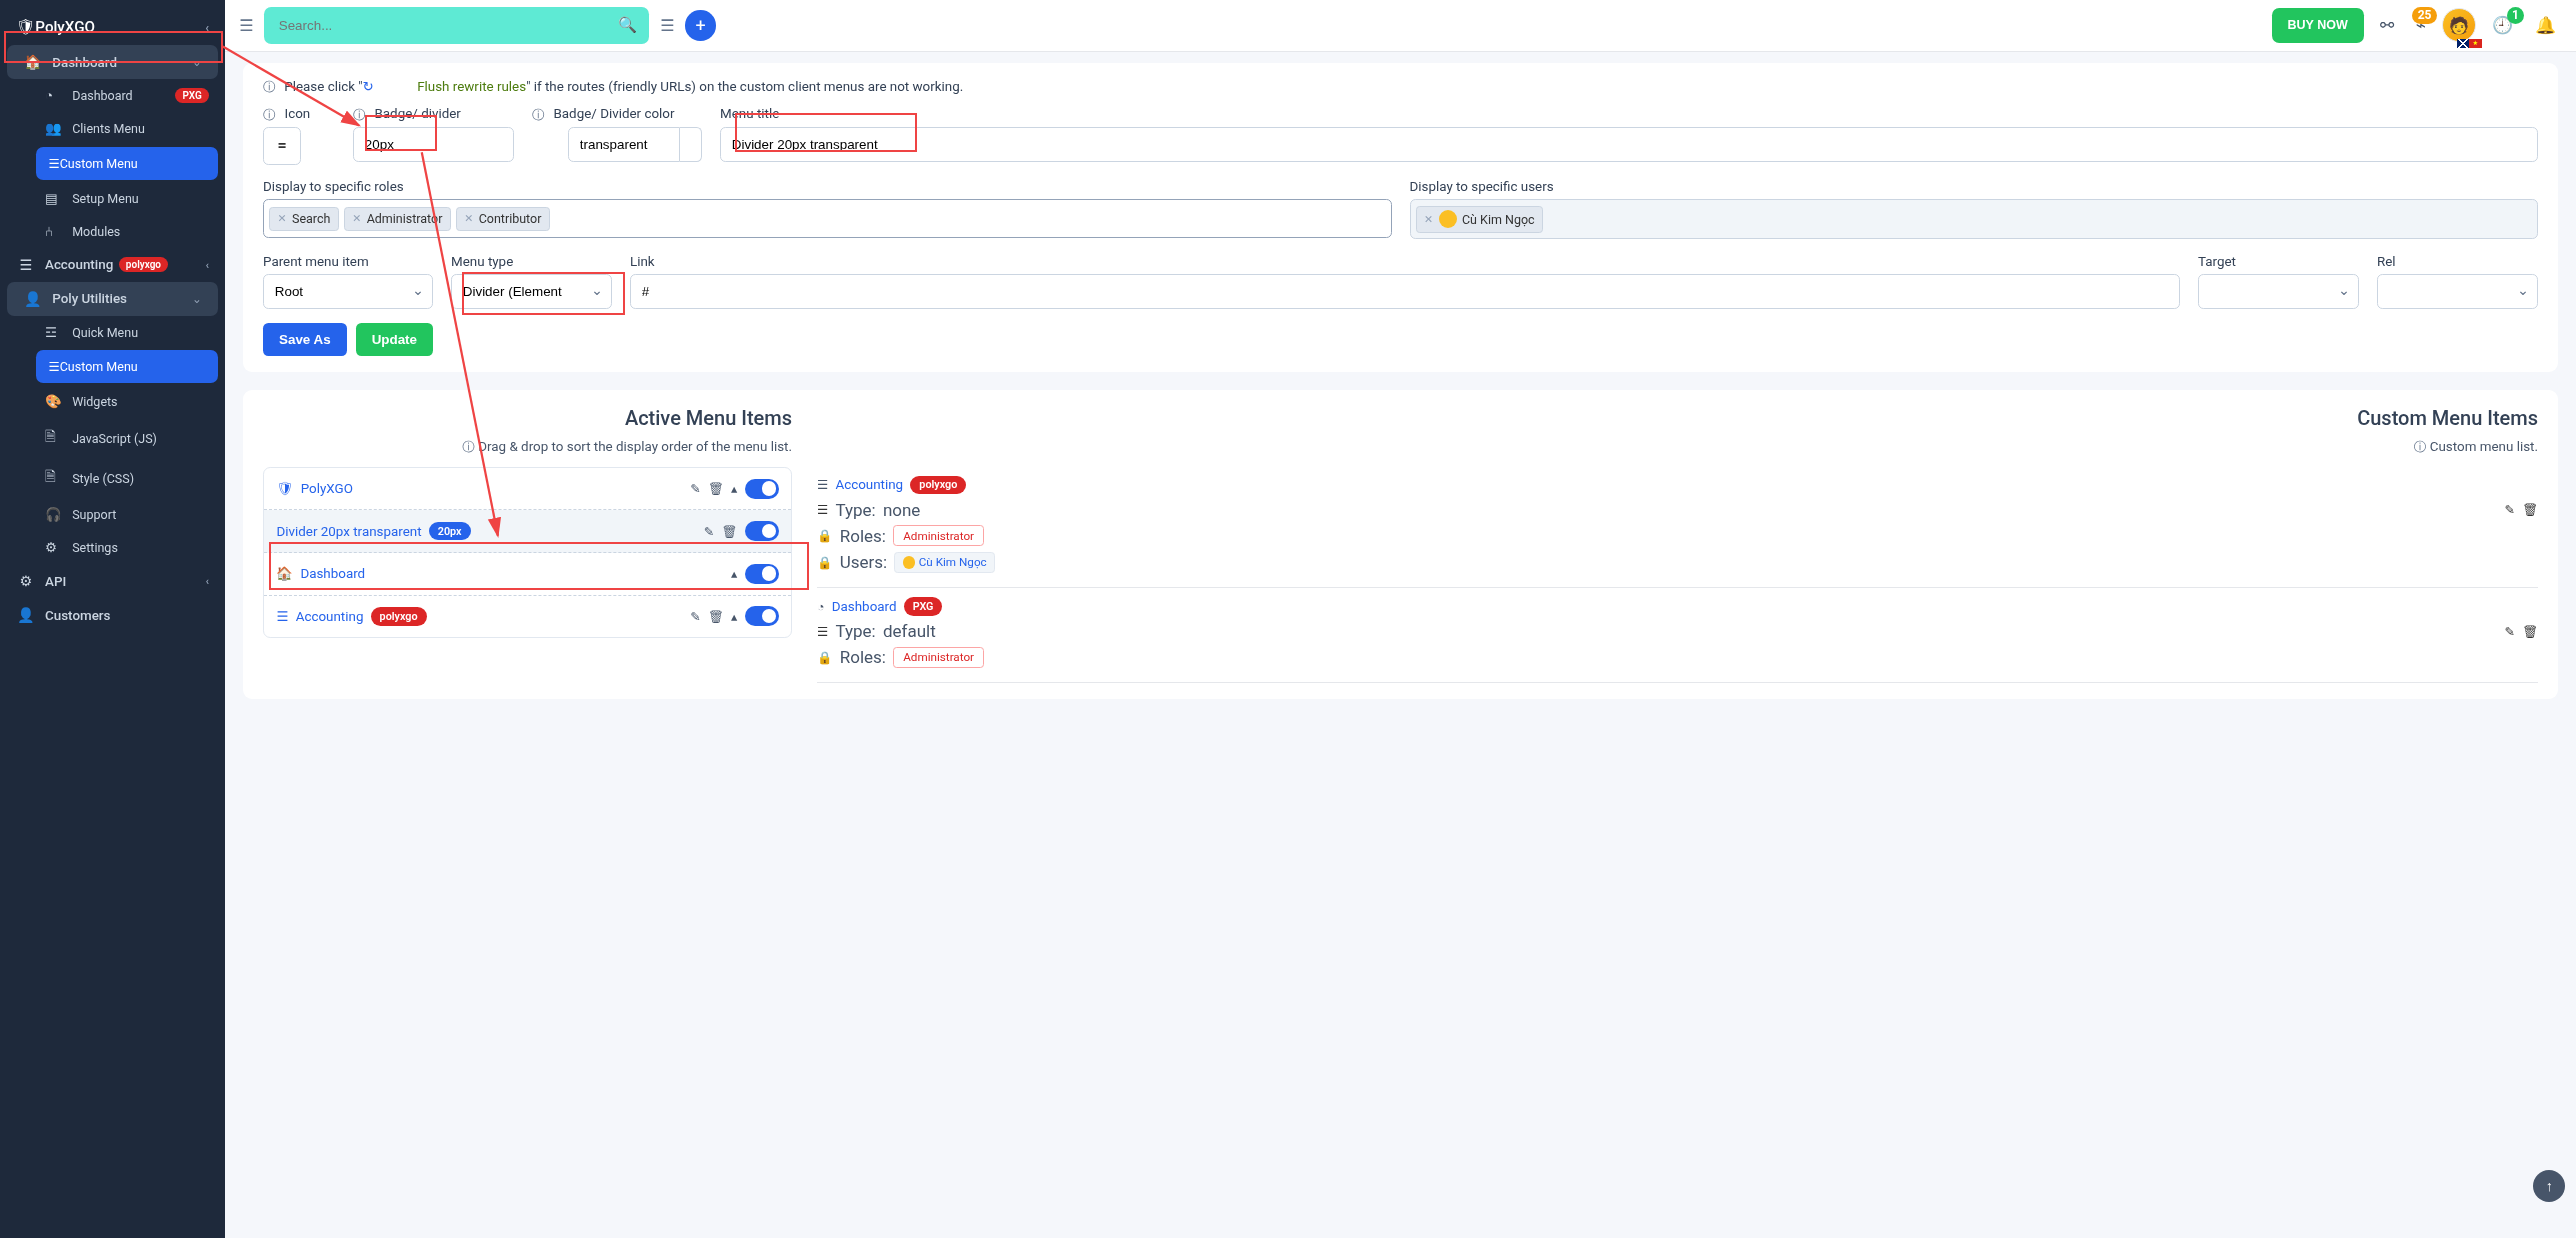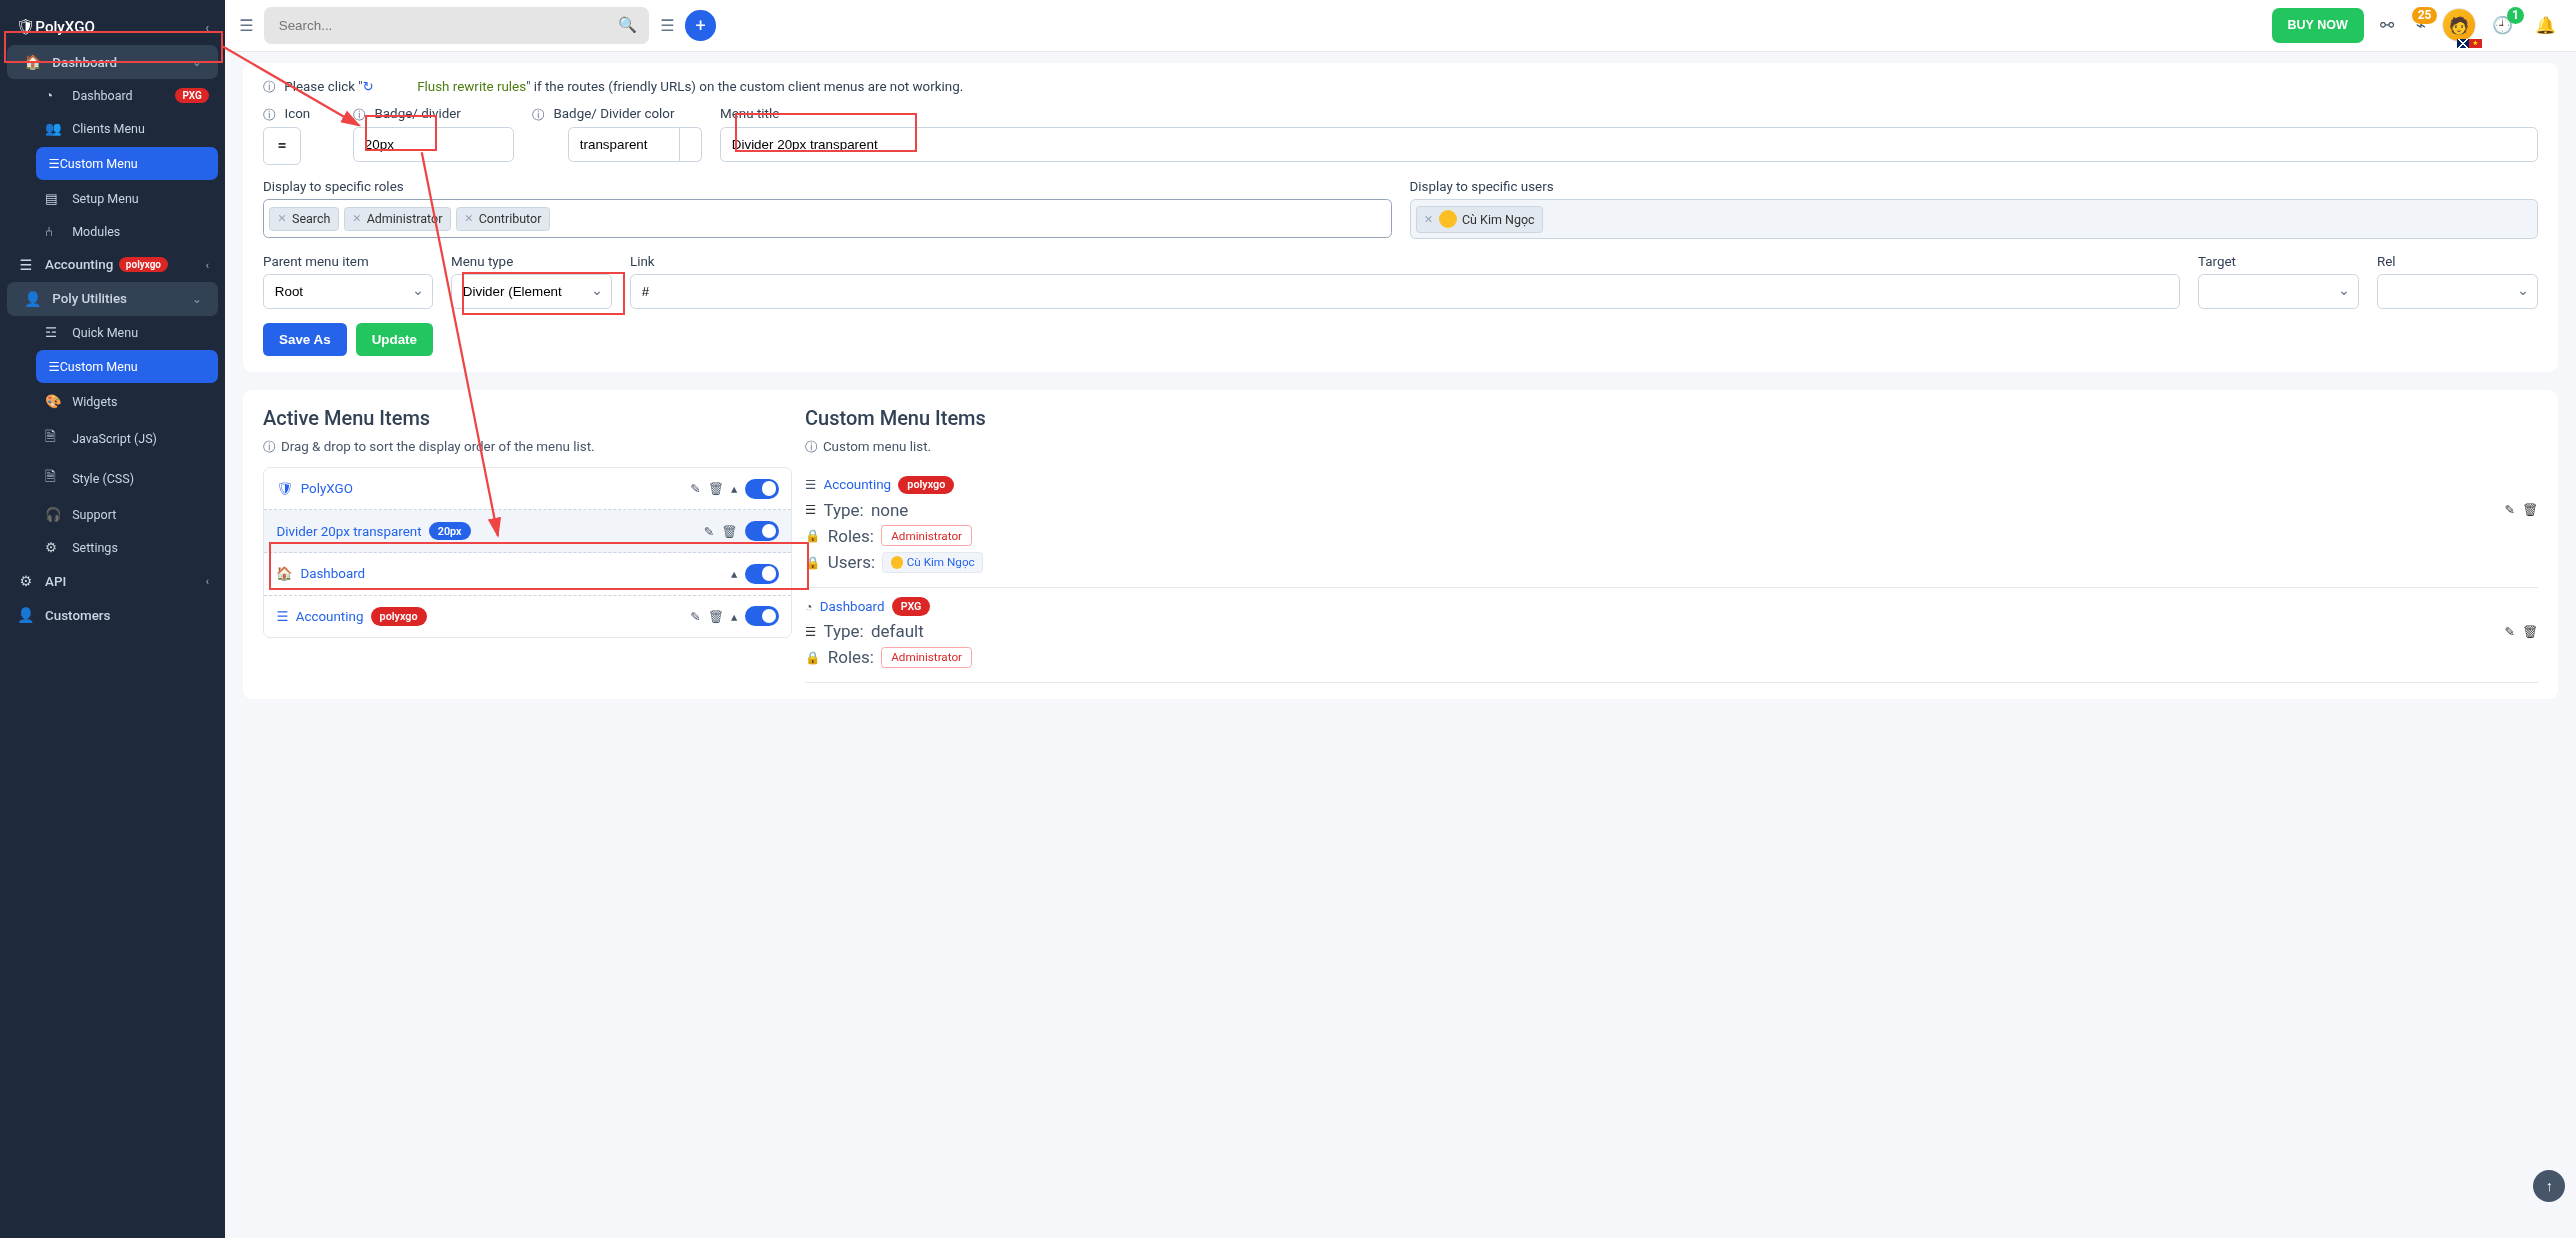--- a/index.html
+++ b/index.html
@@ -20,21 +20,21 @@
 .nav-badge { background: #dc2626; color: #fff; font-size: 10px; padding: 1.8px 7.2px; border-radius: 9px; font-weight: 600; }
 .nav-sub-active { background: #2563eb; color: #fff; border-radius: 7.2px; margin: 1.8px 7.2px 1.8px 36px; padding: 9px 12.5px; display: flex; align-items: center; font-size: 12.5px; }
 .nav-sub { padding: 9px 16px 9px 45px; display: flex; align-items: center; font-size: 12.5px; color: #cbd5e1; cursor: pointer; }
 .nav-sub .ic { width: 20px; margin-right: 7.2px; font-size: 13.4px; }
 
 
 .main { flex: 1; display: flex; flex-direction: column; }
 .topbar { background: #fff; display: flex; align-items: center; padding: 7.2px 14.3px; gap: 10.8px; border-bottom: 0.9px solid #e5e7eb; }
 .burger { cursor: pointer; color: #64748b; font-size: 16px; }
 .search-wrap { position: relative; flex: 0 0 385px; }
-.search-input { width: 100%; background: #e5e5e5; border: none; border-radius: 7.2px; padding: 10.8px 39px 10.8px 14.3px; font-size: 13.4px; color: #64748b; }
+.search-input { width: 100%; background: #5eead4; border: none; border-radius: 7.2px; padding: 10.8px 39px 10.8px 14.3px; font-size: 13.4px; color: #64748b; }
 .search-icon { position: absolute; right: 12.5px; top: 50%; transform: translateY(-50%); color: #475569; font-size: 15.2px; }
 .plus-btn { width: 30.5px; height: 30.5px; border-radius: 50%; background: #2563eb; color: #fff; display: flex; align-items: center; justify-content: center; font-size: 18px; cursor: pointer; }
 .topbar .spacer { flex: 1; }
 .buy-btn { background: #22c55e; color: #fff; font-weight: 700; padding: 10.8px 16px; border-radius: 7.2px; border: none; font-size: 12.5px; cursor: pointer; }
 .top-icon { position: relative; color: #475569; font-size: 17px; cursor: pointer; padding: 5.4px; }
 .badge-num { position: absolute; top: -3.6px; right: -5.4px; background: #f59e0b; color: #fff; font-size: 12px; font-weight: 700; border-radius: 9px; padding: 1.8px 5.4px; }
 .badge-num.green { background: #22c55e; }
 .avatar-wrap { position: relative; }
 .avatar { width: 34px; height: 34px; border-radius: 50%; border: 1.8px solid #e5e7eb; background: linear-gradient(135deg,#fbbf24,#f59e0b); display: flex; align-items: center; justify-content: center; font-size: 16px; }
 .flags { position: absolute; bottom: -5.4px; right: -5.4px; font-size: 9px; display:flex; }
@@ -71,21 +71,21 @@
 .tag-input { border: 0.9px solid #94a3b8; border-radius: 5.4px; padding: 5.4px; display: flex; gap: 5.4px; flex-wrap: wrap; min-height: 39px; align-items: center; }
 .tag-input.disabled { background: #f1f5f9; border-color: #cbd5e1; }
 .tag { background: #e2e8f0; border: 0.9px solid #cbd5e1; border-radius: 3.6px; padding: 3.6px 7.2px; display: flex; align-items: center; gap: 5.4px; font-size: 12.5px; }
 .tag .x { color: #94a3b8; cursor: pointer; font-size: 10.8px; }
 .btn { border: none; border-radius: 5.4px; padding: 9px 16px; font-size: 13.4px; font-weight: 600; cursor: pointer; }
 .btn-primary { background: #2563eb; color: #fff; }
 .btn-success { background: #22c55e; color: #fff; }
 .btn-row { display: flex; gap: 9px; }
 
 
-.two-col { display: flex; gap: 13px; }
+.two-col { display: flex; gap: 25px; text-align: right; }
 .col-left { flex: 0 0 529px; }
 .col-right { flex: 1; }
 .section-title { font-size: 20px; font-weight: 500; color: #334155; margin-bottom: 9px; }
 .section-sub { font-size: 13.4px; color: #475569; margin-bottom: 12.5px; }
 .menu-list { border: 0.9px solid #e2e8f0; border-radius: 7.2px; }
 .menu-item { padding: 10.8px 12.5px; border-bottom: 0.9px dashed #cbd5e1; display: flex; align-items: center; gap: 7.2px; }
 .menu-item:last-child { border-bottom: none; }
 .menu-item.highlight { background: #f1f5f9; }
 .menu-item .title { color: #2563eb; font-size: 13.4px; }
 .menu-item .pill { background: #2563eb; color: #fff; font-size: 10.8px; padding: 2.7px 9px; border-radius: 10.8px; font-weight: 600; }

